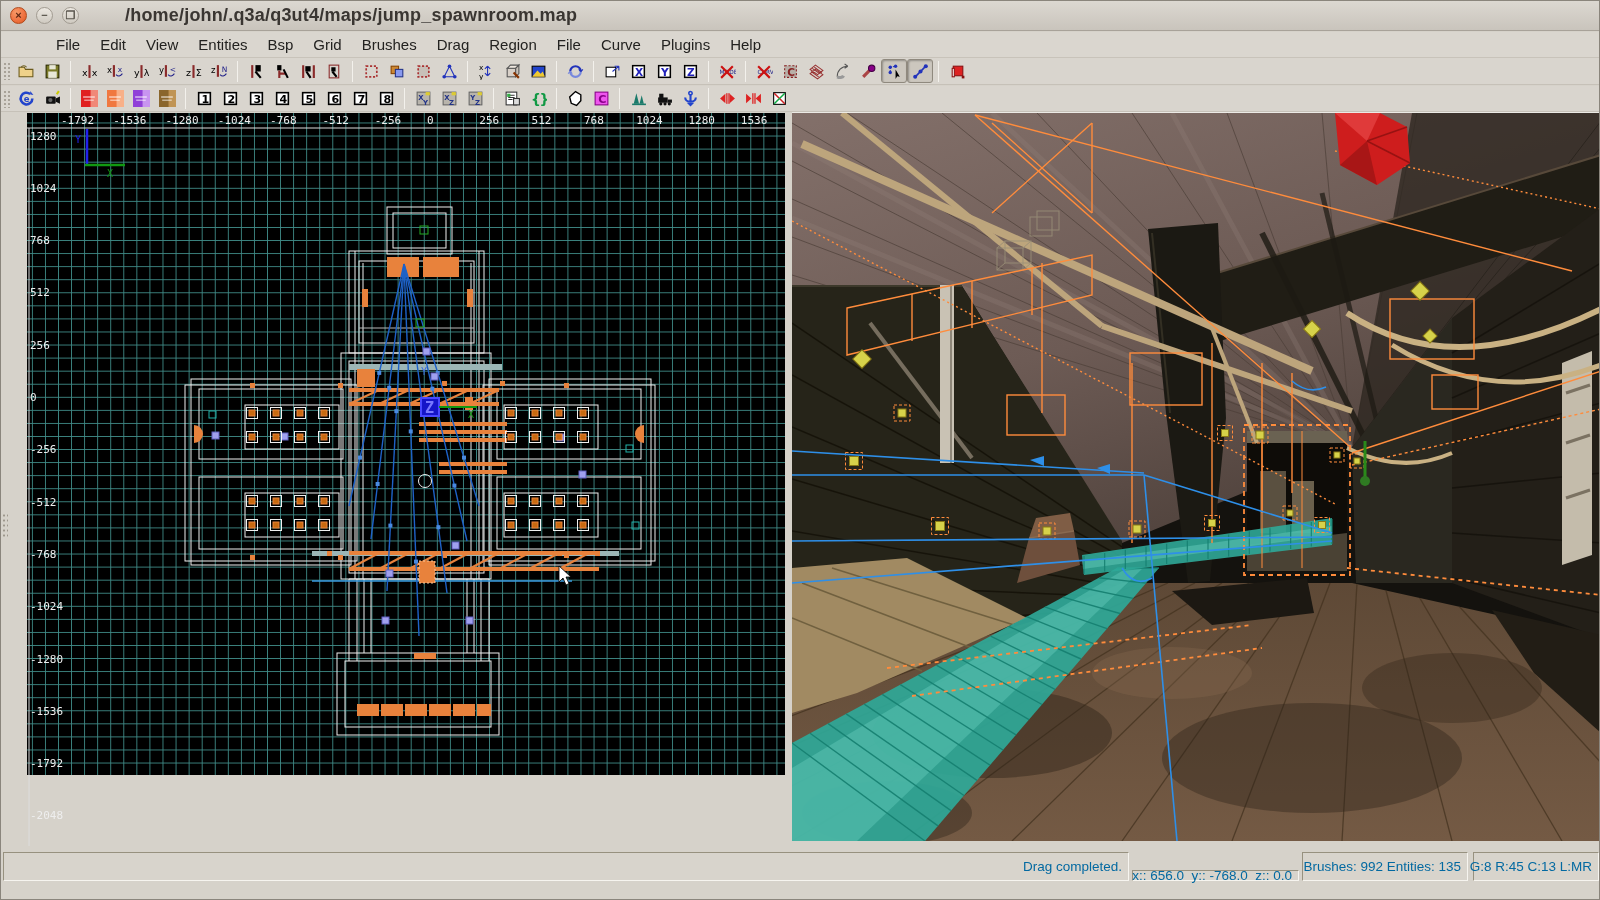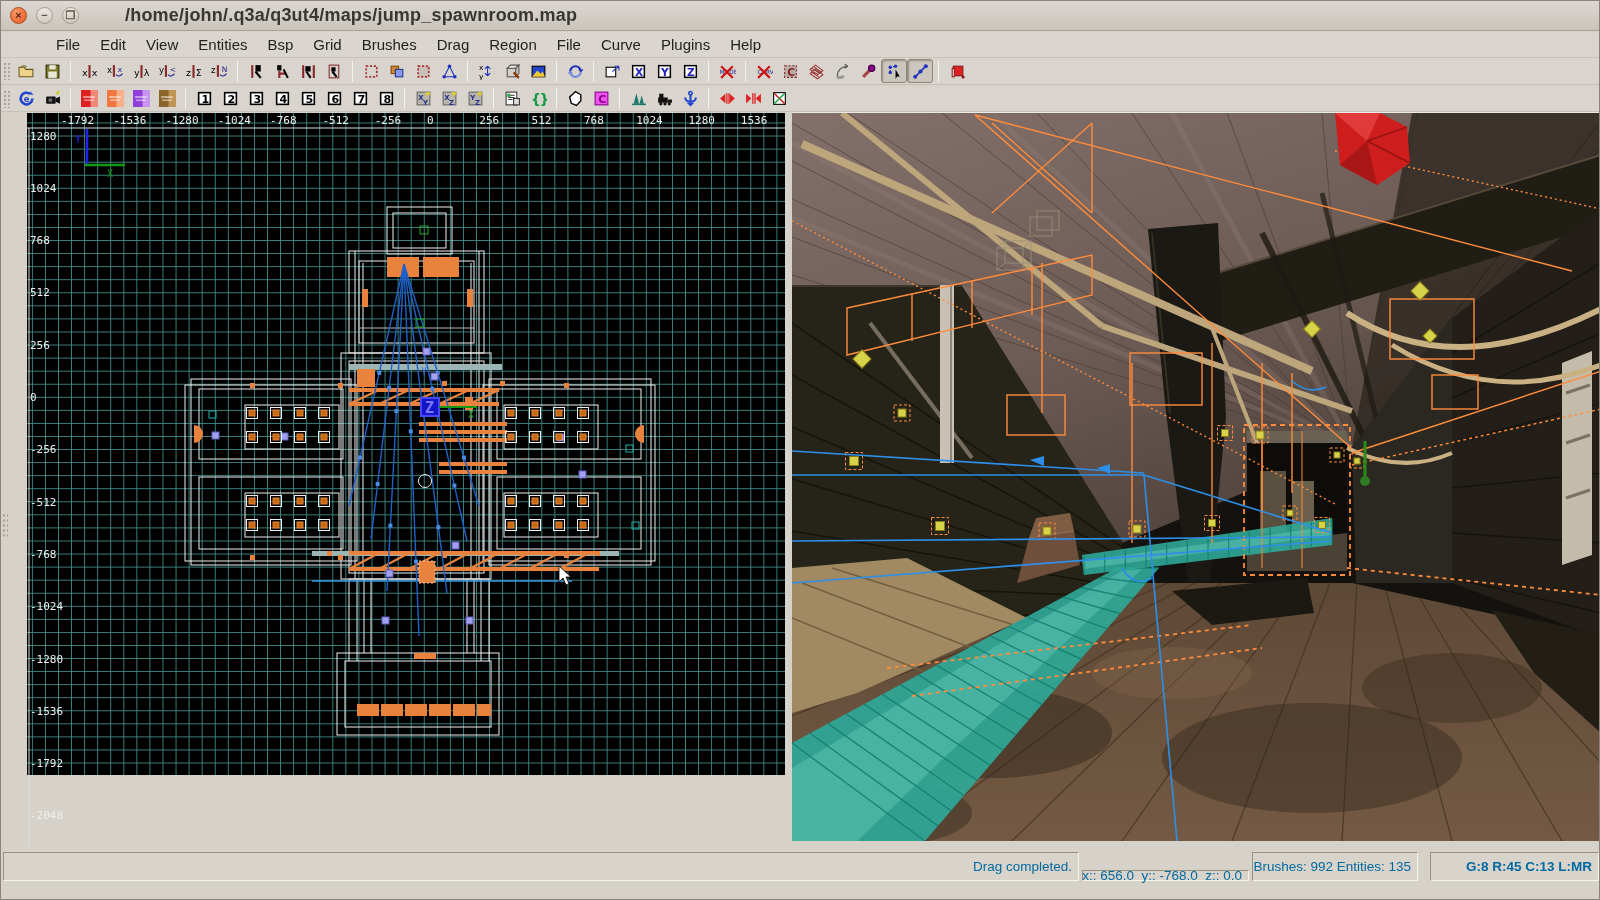--- a/index.html
+++ b/index.html
@@ -32,21 +32,21 @@
     background-size:13.07px 13.07px;background-position:4.9px 9.5px;}
   .view2d svg{position:absolute;left:0;top:0;}
   .vsplit{position:absolute;left:784px;top:112px;width:7px;height:733px;background:#d6d2ca;}
   .view3d{position:absolute;left:791px;top:111px;width:809px;height:728px;background:#141210;border-top:1px solid #eceae5;}
   .view3d svg{position:absolute;left:0;top:0;}
   
   .statusband{position:absolute;left:0;top:845px;width:100%;height:55px;background:#d6d2ca;}
   .statusbar{position:absolute;left:2px;top:851px;width:1596px;height:29px;display:flex;gap:3px;}
   .spanel{border:1px solid;border-color:#97917f #f6f4ef #f6f4ef #97917f;background:#d8d4cc;font-size:13.5px;color:#0369a1;display:flex;align-items:center;padding:0 6px;white-space:pre;justify-content:flex-end;}
   .spanel.msg{flex:1;}
-  .spanel.coords{width:167px;margin-top:18px;} .spanel.counts{width:166px;} .spanel.grcl{width:169px;margin-left:9px;font-weight:bold;}
+  .spanel.coords{width:167px;margin-top:18px;} .spanel.counts{width:166px;} .spanel.grcl{width:126px;margin-left:2px;}
 </style>
 </head>
 <body>
 
 <div class="window">
 
   <div class="titlebar">
     <div class="winbtn close">
         <span>×</span>
       </div>

